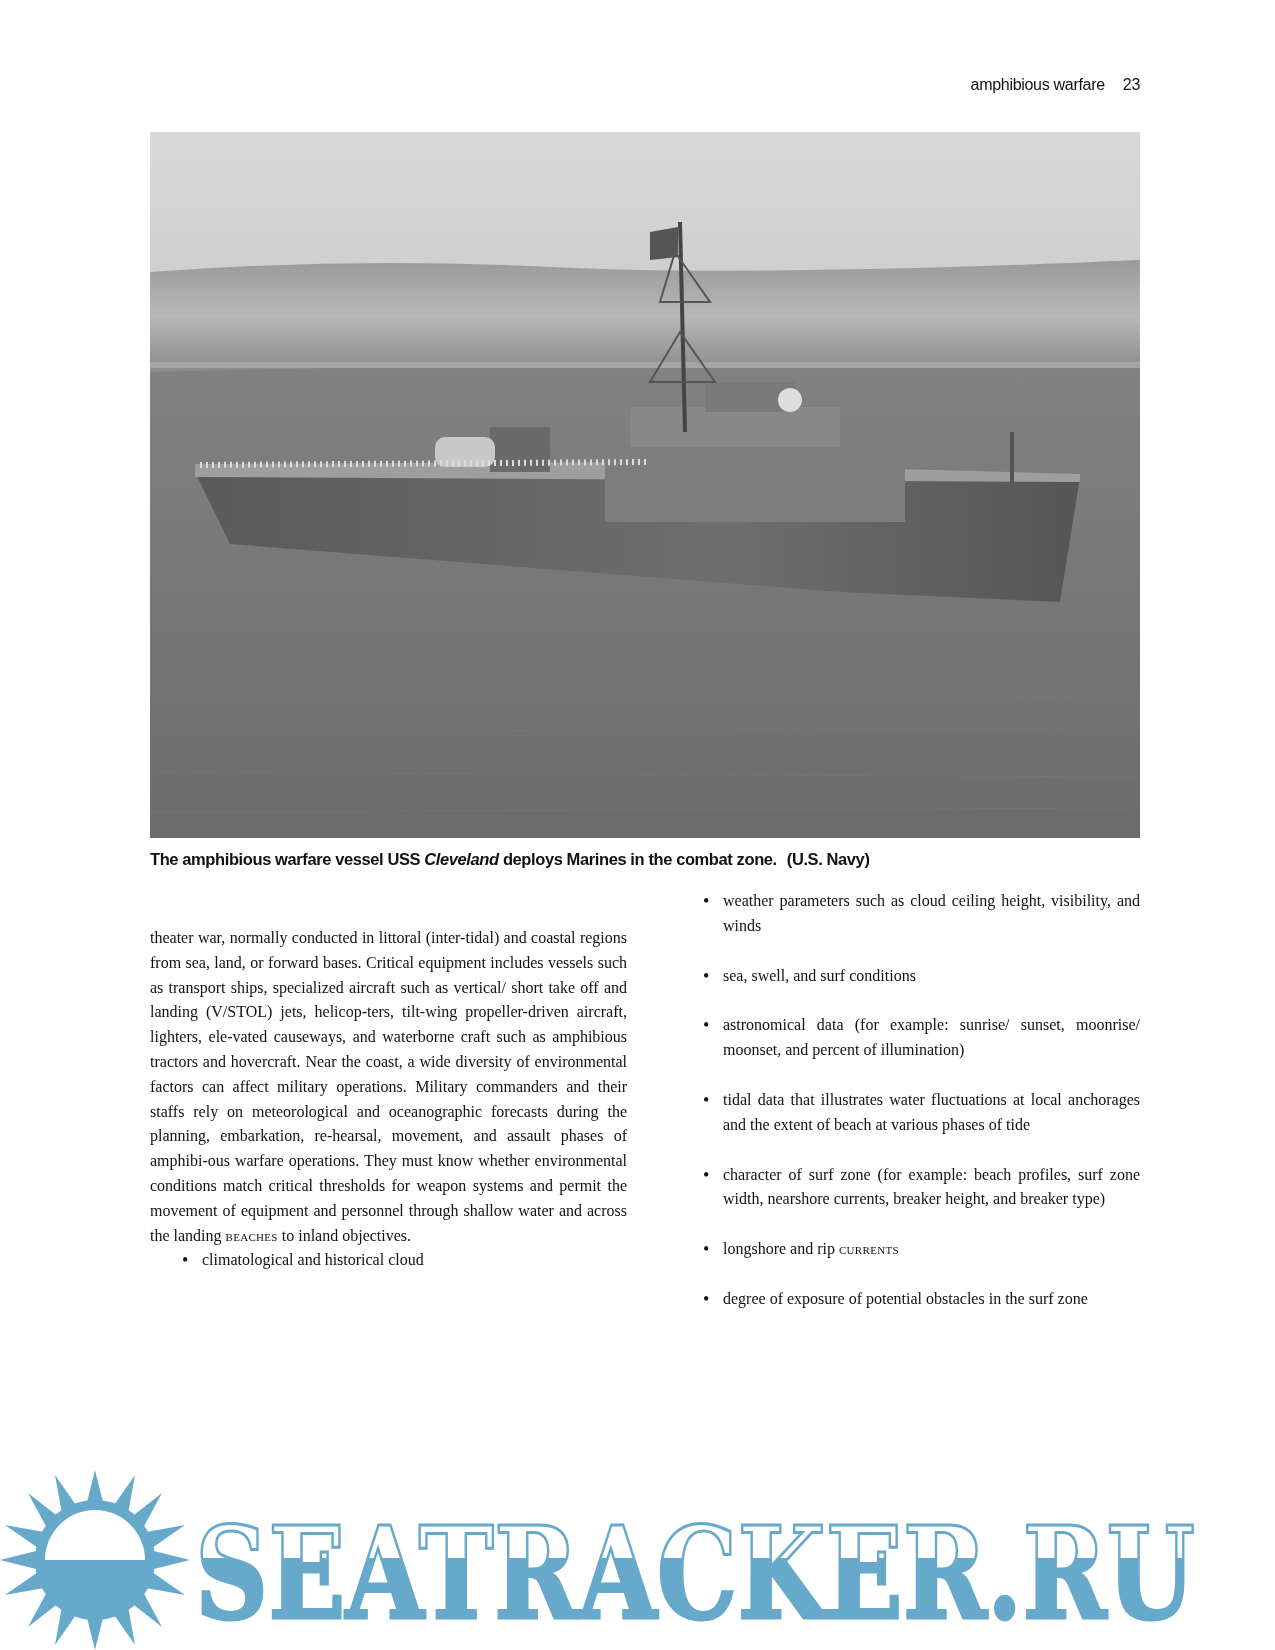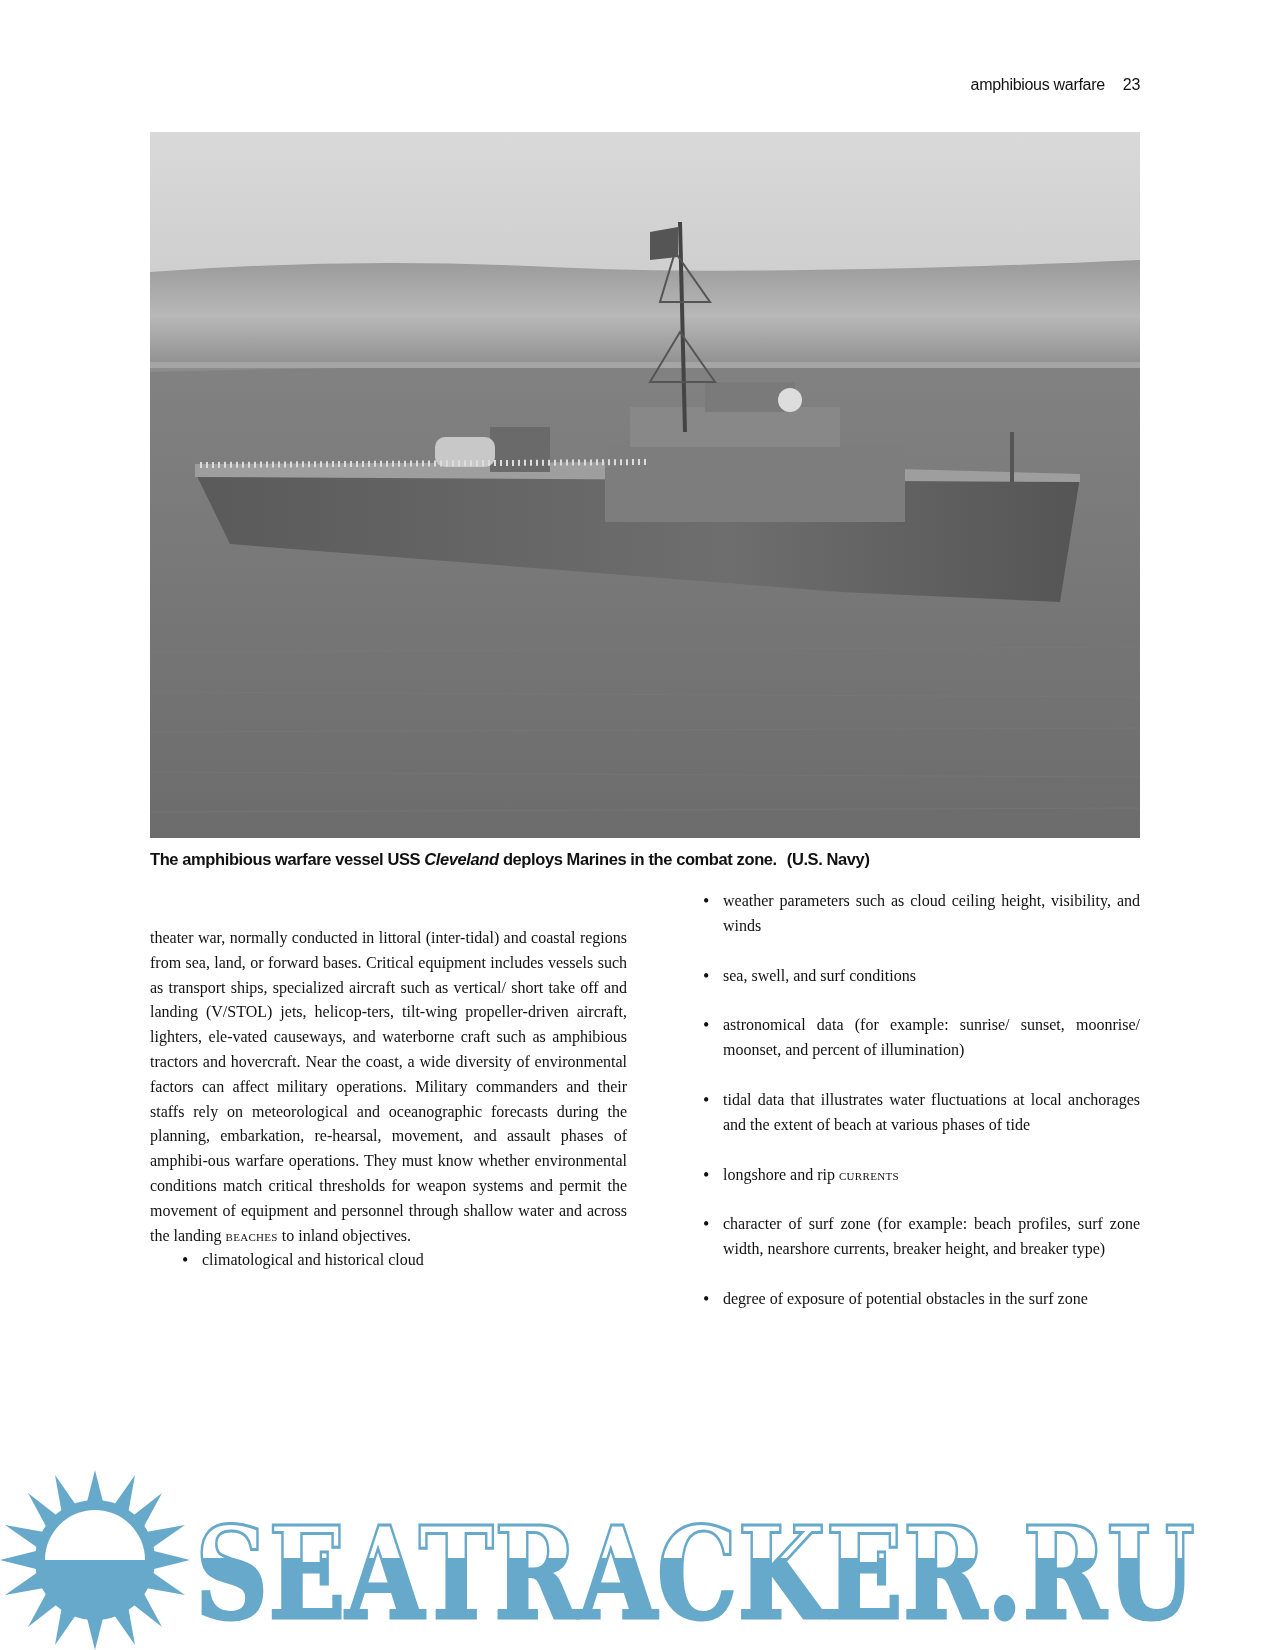--- a/index.html
+++ b/index.html
@@ -91,22 +91,22 @@
     <li>climatological and historical cloud</li>
   </ul>
 </div>
 
 <div class="col col-right">
   <ul class="bullets">
     <li>weather parameters such as cloud ceiling height, visibility, and winds</li>
     <li>sea, swell, and surf conditions</li>
     <li>astronomical data (for example: sunrise/ sunset, moonrise/ moonset, and percent of illumination)</li>
     <li>tidal data that illustrates water fluctuations at local anchorages and the extent of beach at various phases of tide</li>
+    <li>character of surf zone (for example: beach profiles, surf zone width, nearshore currents, breaker height, and breaker type)</li>
     <li><span>longshore and rip </span><span class="sc">currents</span></li>
-    <li>character of surf zone (for example: beach profiles, surf zone width, nearshore currents, breaker height, and breaker type)</li>
     <li>degree of exposure of potential obstacles in the surf zone</li>
   </ul>
 </div>
 
 <svg class="watermark" viewBox="0 0 1275 180">
   <g fill="#67a9cb">
     <circle cx="95" cy="90" r="60"></circle>
     <g id="rays">
       <polygon points="95,0 105,40 85,40"></polygon>
       <polygon points="95,180 105,140 85,140"></polygon>

